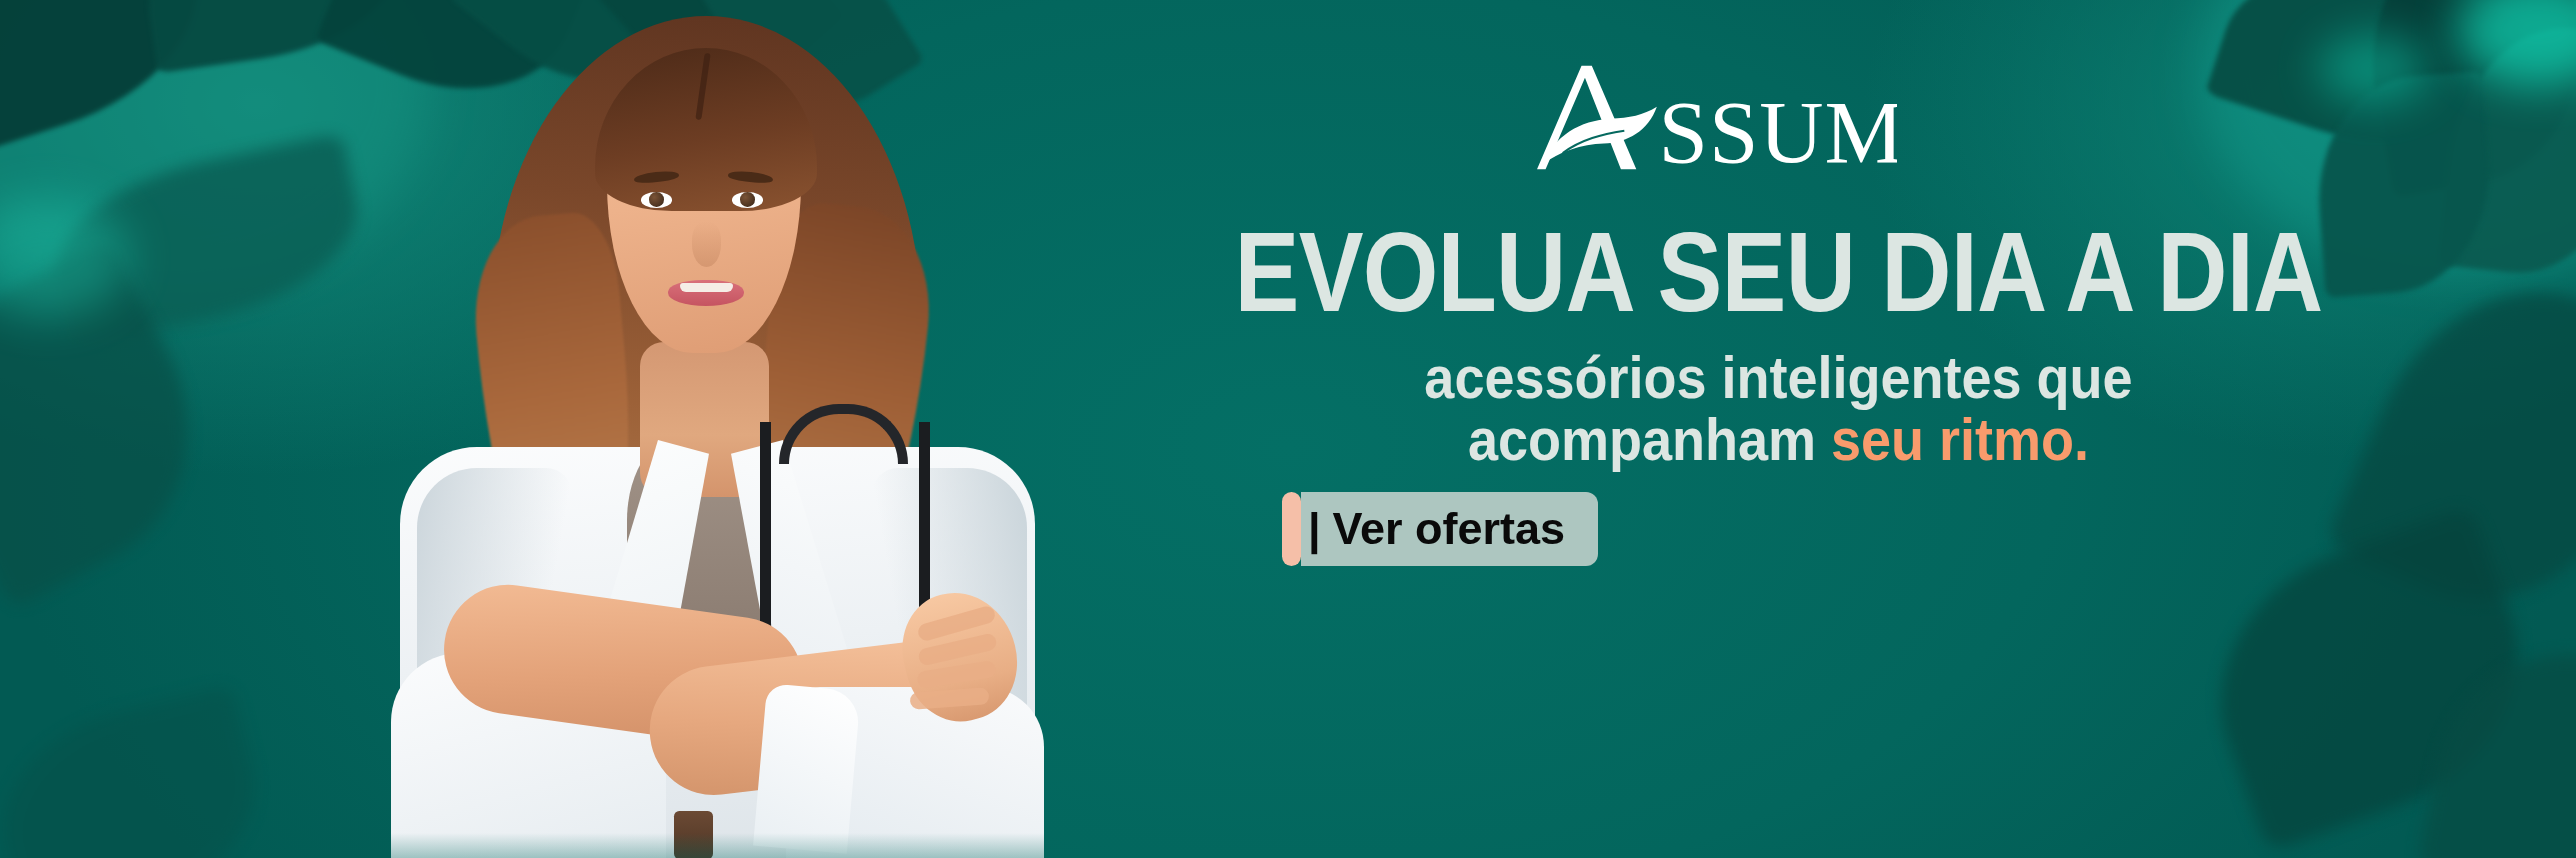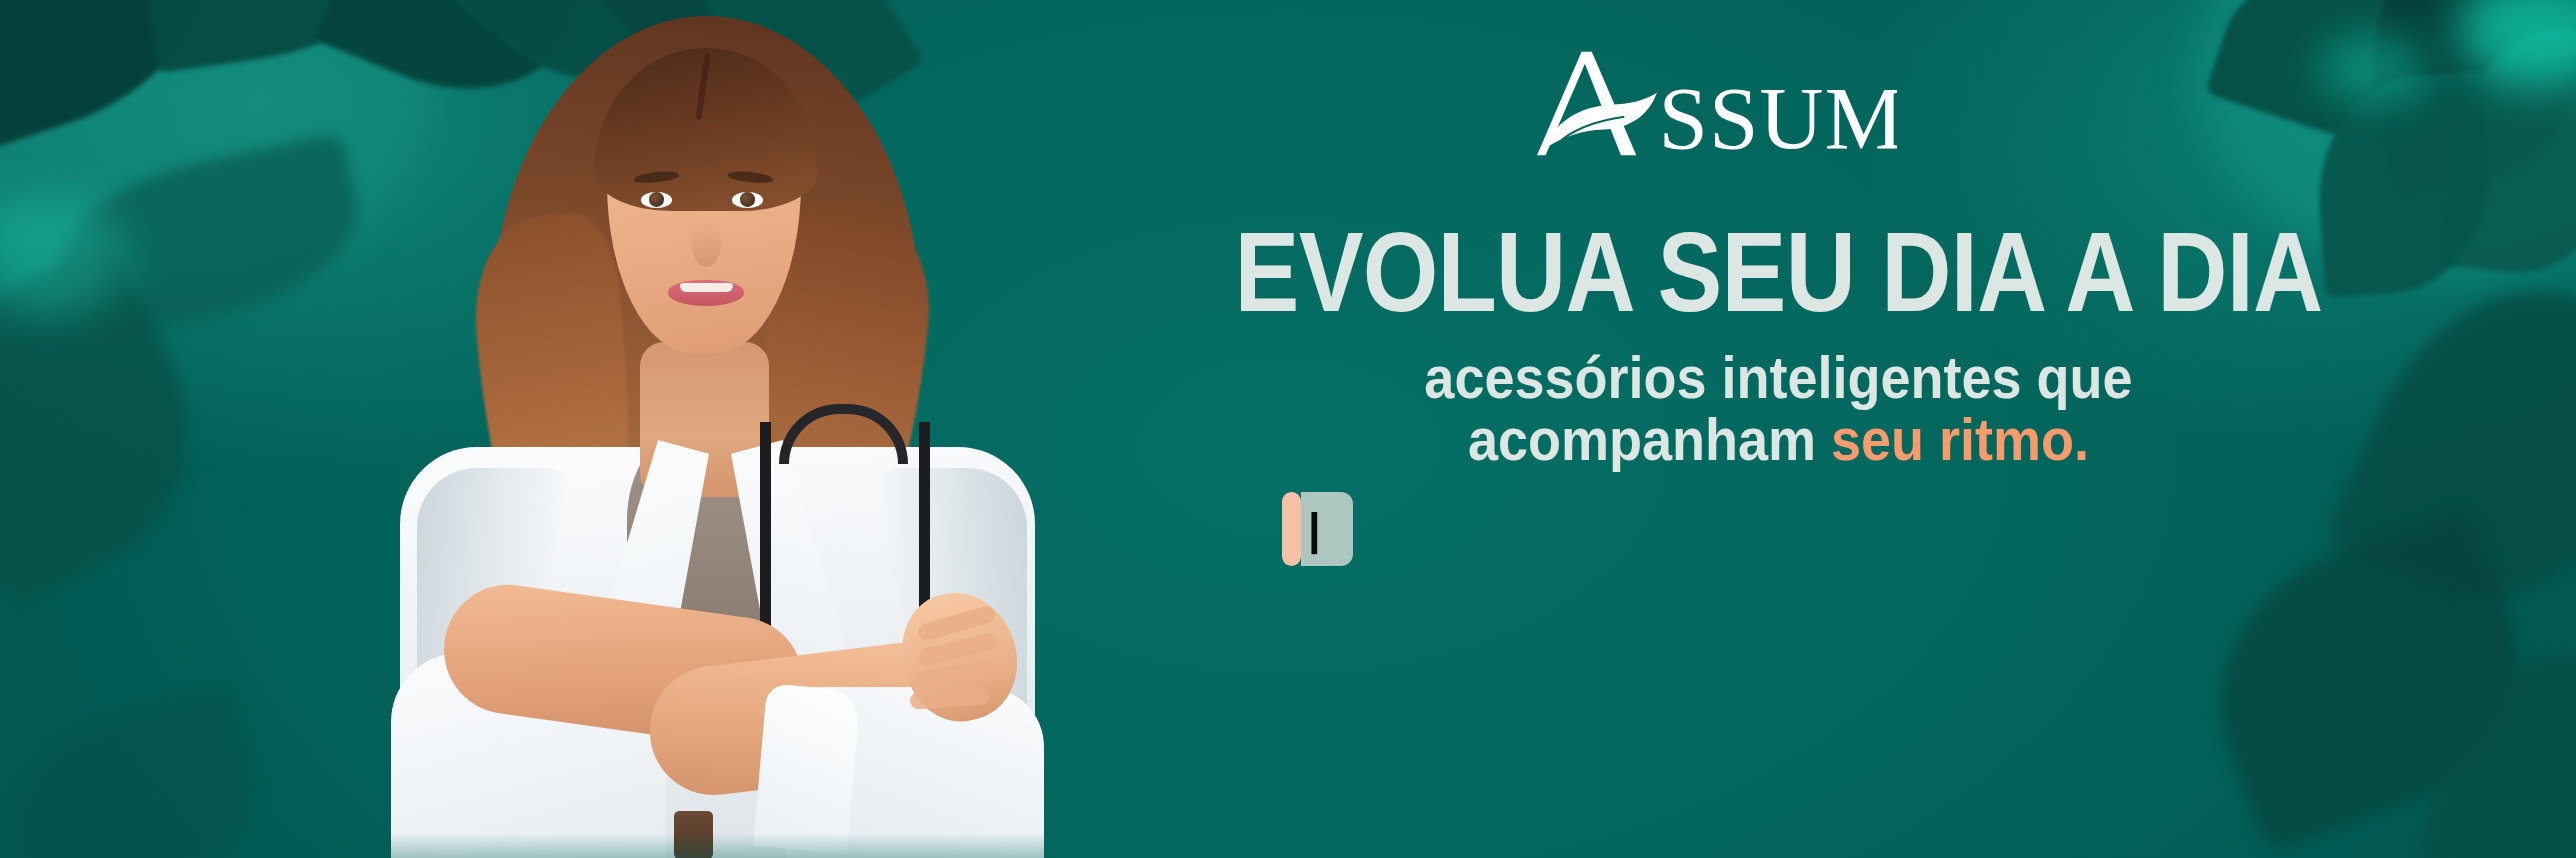--- a/index.html
+++ b/index.html
@@ -179,21 +179,21 @@
     background:linear-gradient(180deg,#6B4A34 0%,#4F3525 100%); border-radius:5.2px;
   }
   .fade-bottom{
     position:absolute; left:0; bottom:0; width:653px; height:26px;
     background:linear-gradient(180deg,rgba(4,105,95,0) 0%,rgba(4,105,95,.35) 100%);
   }
 
   
   .content{ position:absolute; left:1013px; top:0; width:1511px; height:859px; }
 
-  .logo{ position:absolute; left:515px; top:50px; width:369px; height:107px; }
+  .logo{ position:absolute; left:515px; top:64px; width:369px; height:107px; }
   .logo svg{ display:block; width:369px; height:107px; }
 
   .headline{
     position:absolute; left:53px; top:216px; width:1425px;
     text-align:center;
     font-family:"Liberation Sans", sans-serif;
     font-weight:700; font-size:113px; line-height:1;
     letter-spacing:-0.9px;
     color:#DCE6E2;
     transform:scaleX(.86); transform-origin:center top;
@@ -333,18 +333,19 @@
 
     <div class="sub">
       <div>acessórios inteligentes que</div>
       <div><span>acompanham </span><span class="hl">seu ritmo.</span></div>
     </div>
 
     <div class="cta">
       <div class="btn-divider"></div>
       <div class="btn btn-secondary">
         <span class="btn-sep">|</span>
+        <span>Ver ofertas</span>
       </div>
     </div>
 
   </div>
 </div>
 
 
 </body></html>

